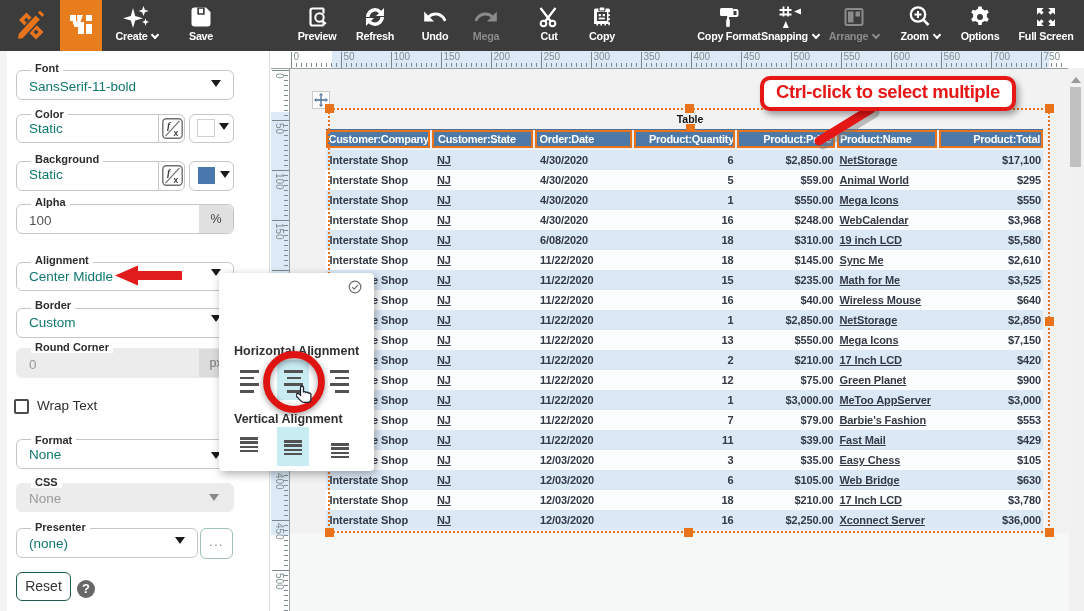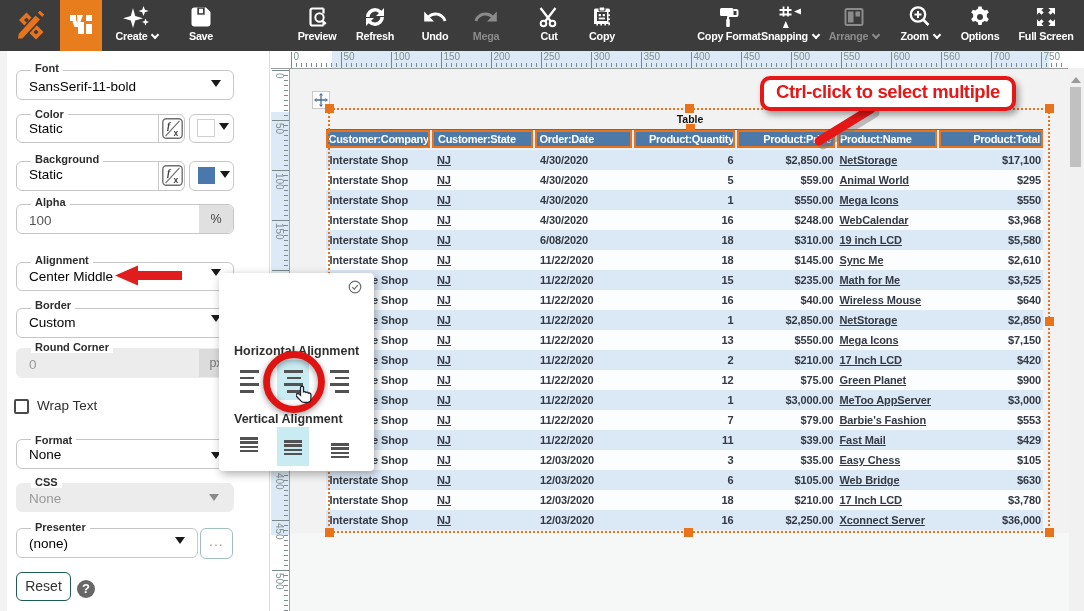--- a/index.html
+++ b/index.html
@@ -8,21 +8,21 @@
 .tbb { position:absolute; top:0; height:51px; width:58px; text-align:center; color:#fff; }
 .tbb.dis { color:#8b8b8b; }
 .ticon { position:absolute; top:4px; left:0; right:0; height:26px; text-align:center; }
 .tlab { position:absolute; top:30px; left:-16px; right:-16px; font-size:10.8px; font-weight:700; letter-spacing:-0.3px; white-space:nowrap; }
 .car { display:inline-block; width:6px; height:6px; border-left:2px solid currentColor; border-bottom:2px solid currentColor; transform:rotate(-45deg); margin-left:5px; vertical-align:2px; }
 #panel { position:absolute; left:0; top:51px; width:270px; height:560px; background:#fff; border-right:1px solid #dcdcdc; }
 #lscroll { position:absolute; left:0; top:0; width:7px; height:560px; background:#f3f3f3; }
 .fld { position:absolute; border:1px solid #c6c6c6; border-radius:6px; background:#fff; }
 .fld.gray { background:#ececec; border-color:#ececec; }
 .flab { position:absolute; font-size:11px; font-weight:700; color:#2d2d2d; background:#fff; padding:0 4px; white-space:nowrap; z-index:3; }
-.fval { position:absolute; font-size:13.5px; color:#000000; white-space:nowrap; }
+.fval { position:absolute; font-size:13.5px; color:#0f766e; white-space:nowrap; }
 .fval.gy { color:#9a9a9a; }
 .fval.g2 { color:#555; }
 .dcar { position:absolute; width:0; height:0; border-left:5.5px solid transparent; border-right:5.5px solid transparent; border-top:7px solid #1a1a1a; }
 .dcar.gy { border-top-color:#8a8a8a; }
 .suffix { position:absolute; right:0; top:0; bottom:0; width:34px; background:#e0e0e0; border-radius:0 6px 6px 0; text-align:center; font-size:12.5px; color:#444; line-height:28px; }
 #canvas { position:absolute; left:271px; top:51px; width:813px; height:560px; background:#f2f2f2; }
 #hruler { position:absolute; left:18px; top:0; width:795px; height:17px; background:#fff; overflow:hidden; }
 #hrblue { position:absolute; left:43px; top:0; width:717px; height:17px; background:#dce9f6; }
 .htick { position:absolute; bottom:1px; width:1px; height:4px; background:#7d8d8d; }
 .htickL { position:absolute; top:1px; bottom:0px; width:1px; background:#798989; }

